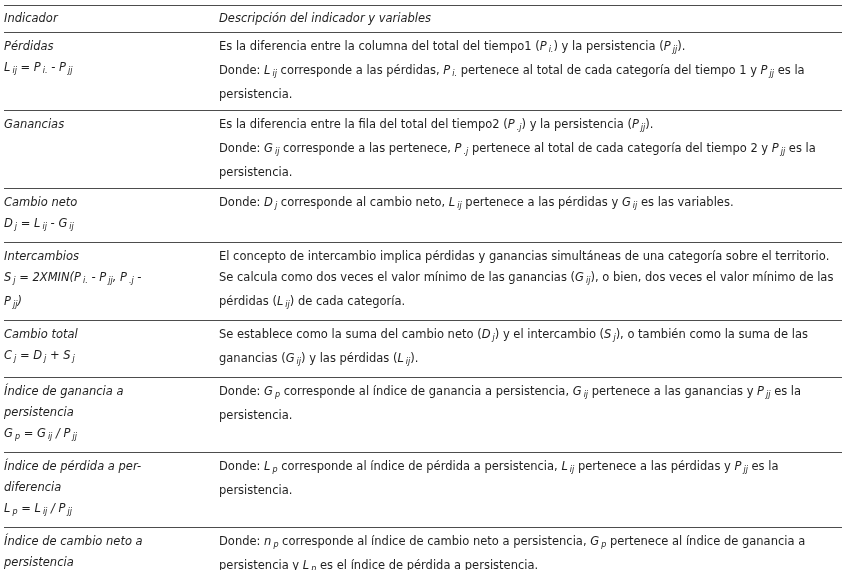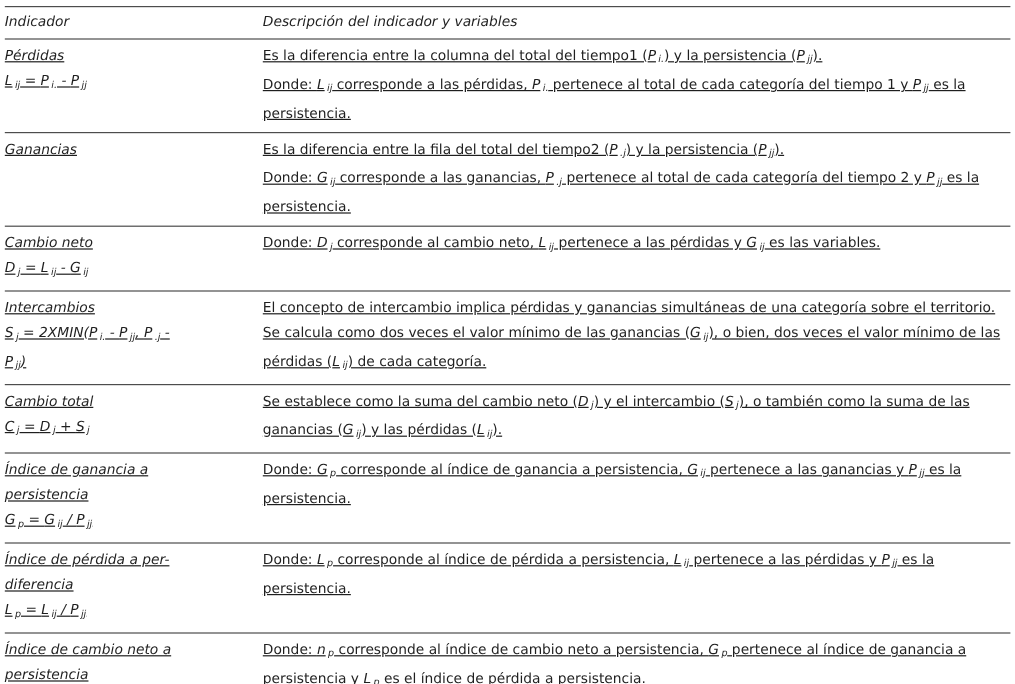--- a/index.html
+++ b/index.html
@@ -21,21 +21,21 @@
     display:grid;
     grid-template-columns:175px 1fr;
     border-bottom:1px solid var(--rule);
     padding:3px 0 5px 0;
   }
   .row.header{padding:2px 0 3px 0;}
   .cell{font-size:11.5px;line-height:21px;}
   .col-ind{padding-right:26px;}
   .col-desc{padding-right:2px;margin-left:40px;}
   .header-cell{font-style:italic;}
-  .tline{min-height:21px;text-decoration:underline;}
+  .tline{min-height:21px;}
   .i{font-style:italic;}
   .s{
     font-style:italic;
     font-size:8px;
     vertical-align:-2px;
     margin-left:2px;
   }
 </style>
 </head>
 <body>
@@ -57,21 +57,21 @@
             <div class="tline"><span>Donde: </span><span class="i">L</span><span class="s">ij</span><span> corresponde a las pérdidas, </span><span class="i">P</span><span class="s">i.</span><span> pertenece al total de cada categoría del tiempo 1 y </span><span class="i">P</span><span class="s">jj</span><span> es la persistencia.</span></div>
           </div>
   </div>
 
   <div class="row">
     <div class="cell col-ind">
             <div class="tline"><span class="i">Ganancias</span></div>
           </div>
     <div class="cell col-desc">
             <div class="tline"><span>Es la diferencia entre la fila del total del tiempo2 (</span><span class="i">P</span><span class="s">.j</span><span>) y la persistencia (</span><span class="i">P</span><span class="s">jj</span><span>).</span></div>
-            <div class="tline"><span>Donde: </span><span class="i">G</span><span class="s">ij</span><span> corresponde a las ganancias, </span><span class="i">P</span><span class="s">.j</span><span> pertenece al total de cada categoría del tiempo 2 y </span><span class="i">P</span><span class="s">jj</span><span> es la persistencia.</span></div>
+            <div class="tline"><span>Donde: </span><span class="i">G</span><span class="s">ij</span><span> corresponde a las pertenece, </span><span class="i">P</span><span class="s">.j</span><span> pertenece al total de cada categoría del tiempo 2 y </span><span class="i">P</span><span class="s">jj</span><span> es la persistencia.</span></div>
           </div>
   </div>
 
   <div class="row">
     <div class="cell col-ind">
             <div class="tline"><span class="i">Cambio neto</span></div>
             <div class="tline"><span class="i">D</span><span class="s">j</span><span class="i"> = </span><span class="i">L</span><span class="s">ij</span><span class="i"> - </span><span class="i">G</span><span class="s">ij</span></div>
           </div>
     <div class="cell col-desc">
             <div class="tline"><span>Donde: </span><span class="i">D</span><span class="s">j</span><span> corresponde al cambio neto, </span><span class="i">L</span><span class="s">ij</span><span> pertenece a las pérdidas y </span><span class="i">G</span><span class="s">ij</span><span> es las variables.</span></div>

